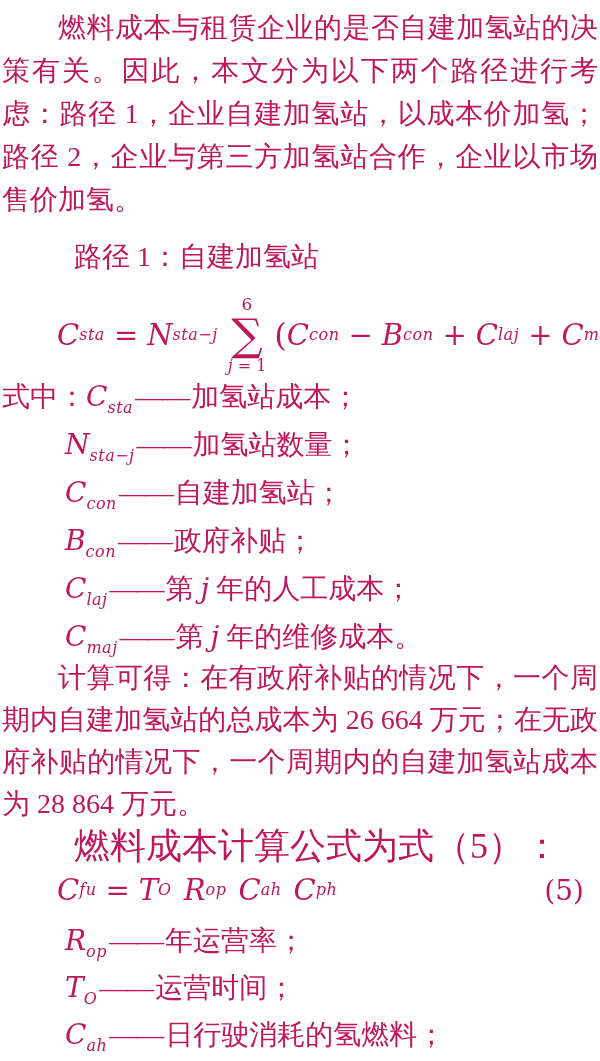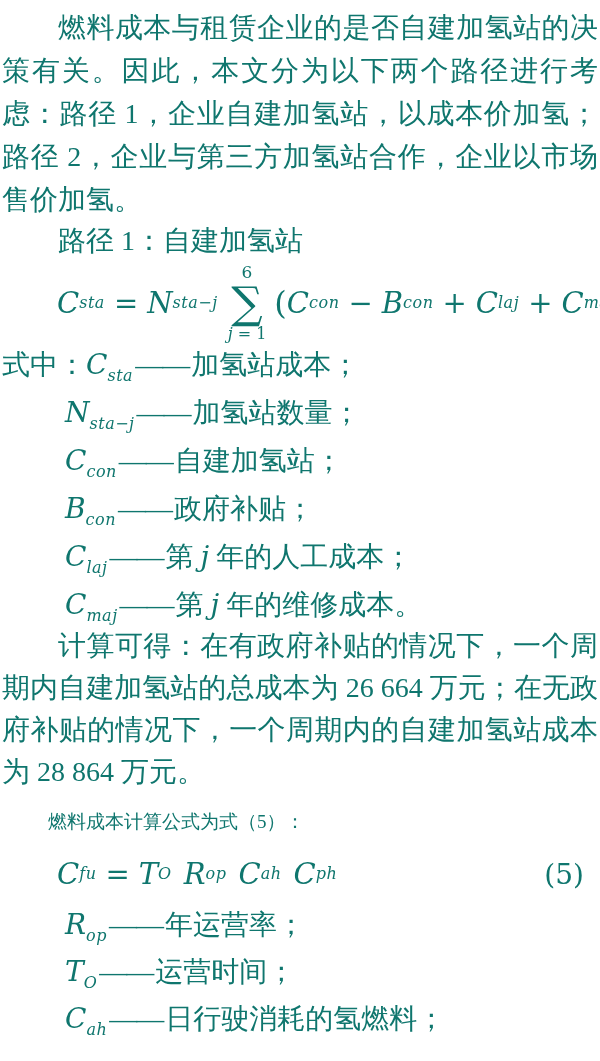--- a/index.html
+++ b/index.html
@@ -8,41 +8,41 @@
     background: #ffffff;
   }
   .page {
     position: relative;
     width: 600px;
     height: 1061px;
     overflow: hidden;
     box-sizing: border-box;
     padding: 6px 2px 0 2px;
     background: #ffffff;
-    color: #0f766e;
+    color: #be185d;
     font-family: "Liberation Serif", "DejaVu Serif", serif;
   }
   .para {
     margin: 0;
     font-size: 28px;
     text-align: justify;
     text-justify: inter-ideograph;
   }
   .para1 { line-height: 43px; }
   .heading-line {
-    margin: 0;
+    margin: 16px;
     font-size: 28px;
     line-height: 40px;
     text-indent: 2em;
   }
   .para2 { line-height: 39px; }
   .para3 { line-height: 42px; }
   .para4 {
-    margin: 8px;
-    font-size: 19px;
+    margin: 0;
+    font-size: 36px;
     line-height: 42px;
     text-indent: 2em;
   }
   .indent { text-indent: 2em; }
   sup.ref {
     font-size: 15px;
     line-height: 0;
     vertical-align: super;
   }
   

